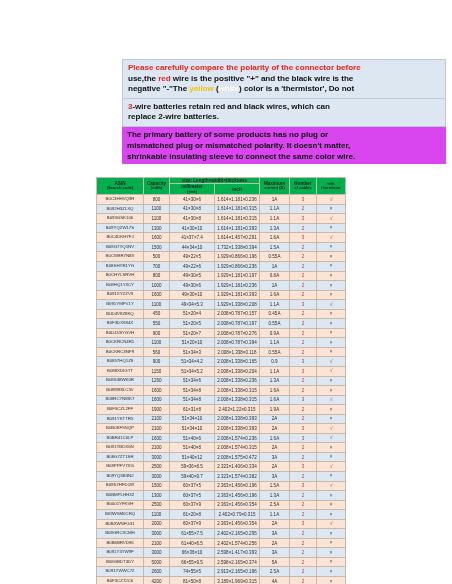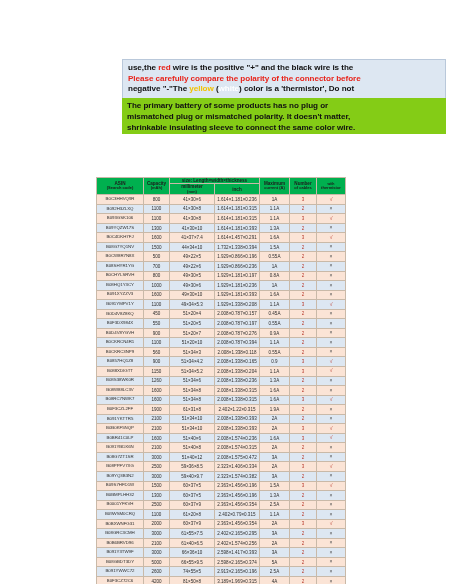--- a/index.html
+++ b/index.html
@@ -48,21 +48,21 @@
   .red { color: #e8231a; }
   .yellow { color: #f2c200; }
   .white-word { color: #ffffff; text-align: right; }
 
   .notice-plain {
     padding: 2px 4px 1px 5px;
     font-size: 8.1px;
     line-height: 11.2px;
     font-weight: bold;
     color: #111111;
-    background: #84cc16;
+    background: #d946ef;
     letter-spacing: -0.05px;
   }
 
   
   .table-wrap {
     position: absolute;
     left: 96px;
     top: 177px;
     width: 250px;
   }
@@ -118,23 +118,27 @@
   td.mark   { color: #b8392c; font-size: 5px; }
   td.mark.x { color: #555555; font-size: 5px; }
 </style>
 </head>
 <body>
 
 <div id="page">
 
   <div class="notice-wrap">
     <div class="notice-box" id="warnBox">
+        <div><span class="red">Please carefully compare the polarity of the connector before </span></div>
         <div><span>use,</span><span>the </span><span class="red">red</span><span> wire is the positive "+" and the black wire is the</span></div>
-        <div><span class="red">Please carefully compare the polarity of the connector before </span></div>
         <div><span>negative "-"The </span><span class="yellow">yellow</span><span> (</span><span class="white-word">white</span><span>) color is a 'thermistor',  Do not</span></div>
+      </div>
+    <div class="notice-box second" id="secondBox">
+        <div><span>  </span><span class="red">3</span><span>-wire  batteries retain red and black wires, which can</span></div>
+        <div><span>replace 2-wire batteries.</span></div>
       </div>
     <div class="notice-plain" id="paraBox">
         <div>     The primary battery of some products has no plug or</div>
         <div>mismatched plug or mismatched polarity. It doesn't matter,</div>
         <div>shrinkable insulating sleeve to connect the same color wire.</div>
       </div>
   </div>
 
   <div class="table-wrap">
     <table class="spec">

